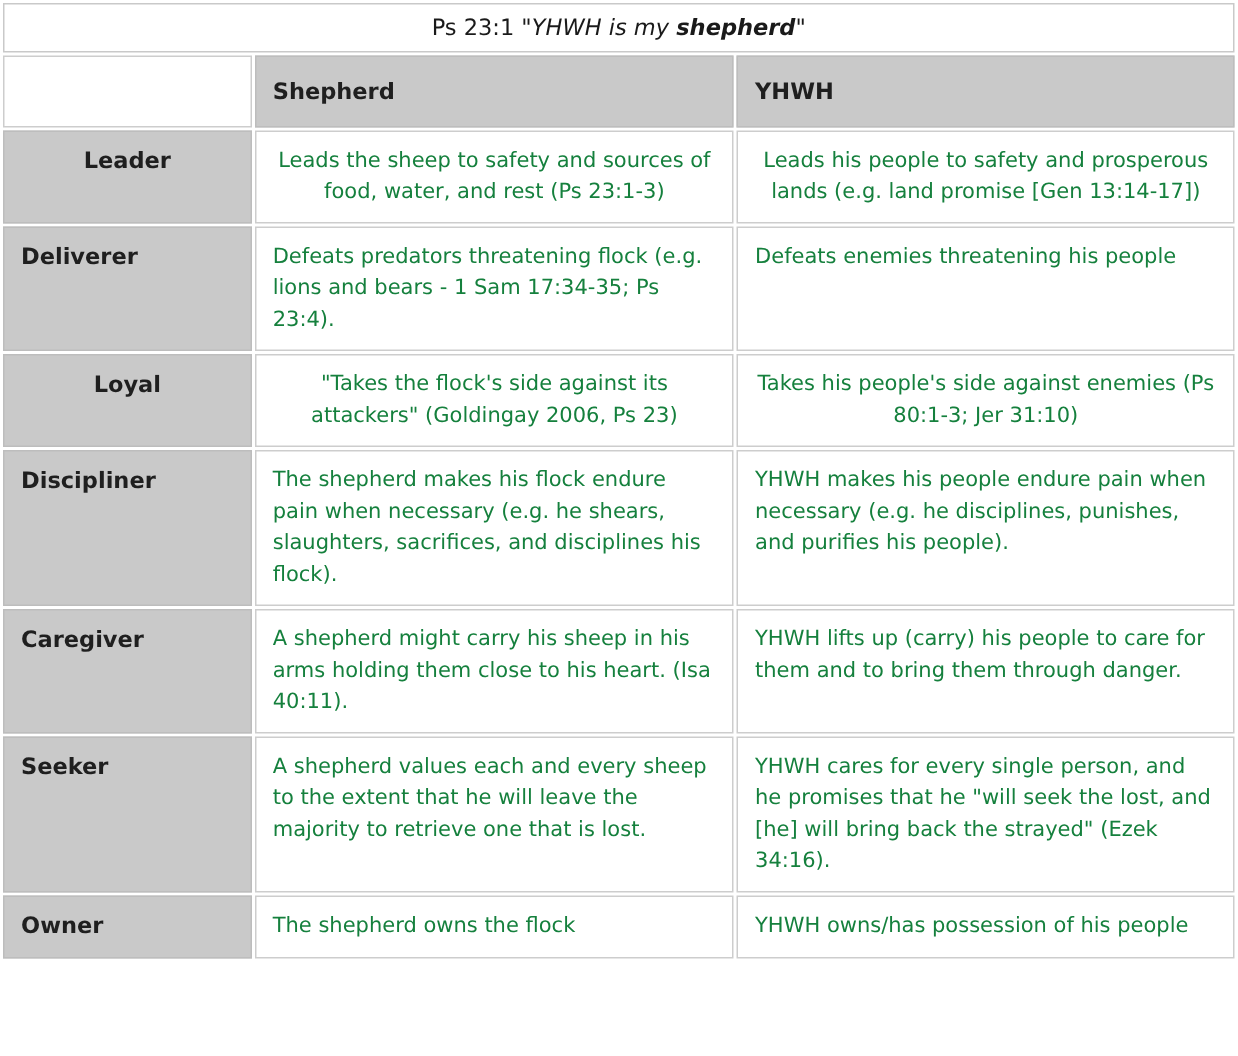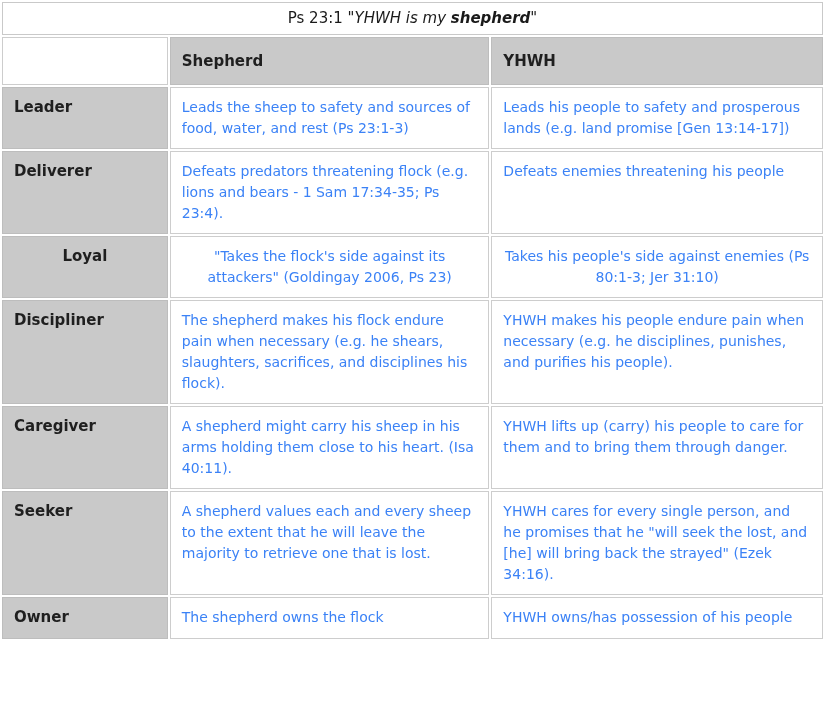--- a/index.html
+++ b/index.html
@@ -12,21 +12,21 @@
     border-collapse: separate;
     border-spacing: 2px;
     background: #ffffff;
   }
   td {
     border: 1px solid #cdcdcd;
     vertical-align: top;
     padding: 9px 11px;
     font-size: 14px;
     line-height: 21px;
-    color: #3b82f6;
+    color: #15803d;
     overflow: hidden;
     word-wrap: break-word;
   }
   td.title-cell {
     text-align: center;
     vertical-align: middle;
     font-size: 15px;
     color: #1a1a1a;
     height: 20px;
     padding: 5px 8px;
@@ -45,21 +45,21 @@
     font-size: 15px;
     vertical-align: middle;
   }
   td.corner-cell { background: #ffffff; border-color: #cdcdcd; }
   td.label-cell {
     font-weight: bold;
     color: #1f1f1f;
     font-size: 15px;
   }
   tr.r-header   { height: 48px; }
-  tr.r-leader   { height: 62px; }
+  tr.r-leader   { height: 62px; text-align: center; }
   tr.r-deliverer{ height: 62px; margin-left: 40px; }
   tr.r-loyal    { height: 62px; text-align: center; }
   tr.r-discipliner { height: 84px; }
   tr.r-caregiver{ height: 55px; padding-left: 47px; }
   tr.r-seeker   { height: 84px; }
   tr.r-knower   { height: 62px; }
   tr.r-owner    { height: 42px; }
 </style>
 </head>
 <body>

